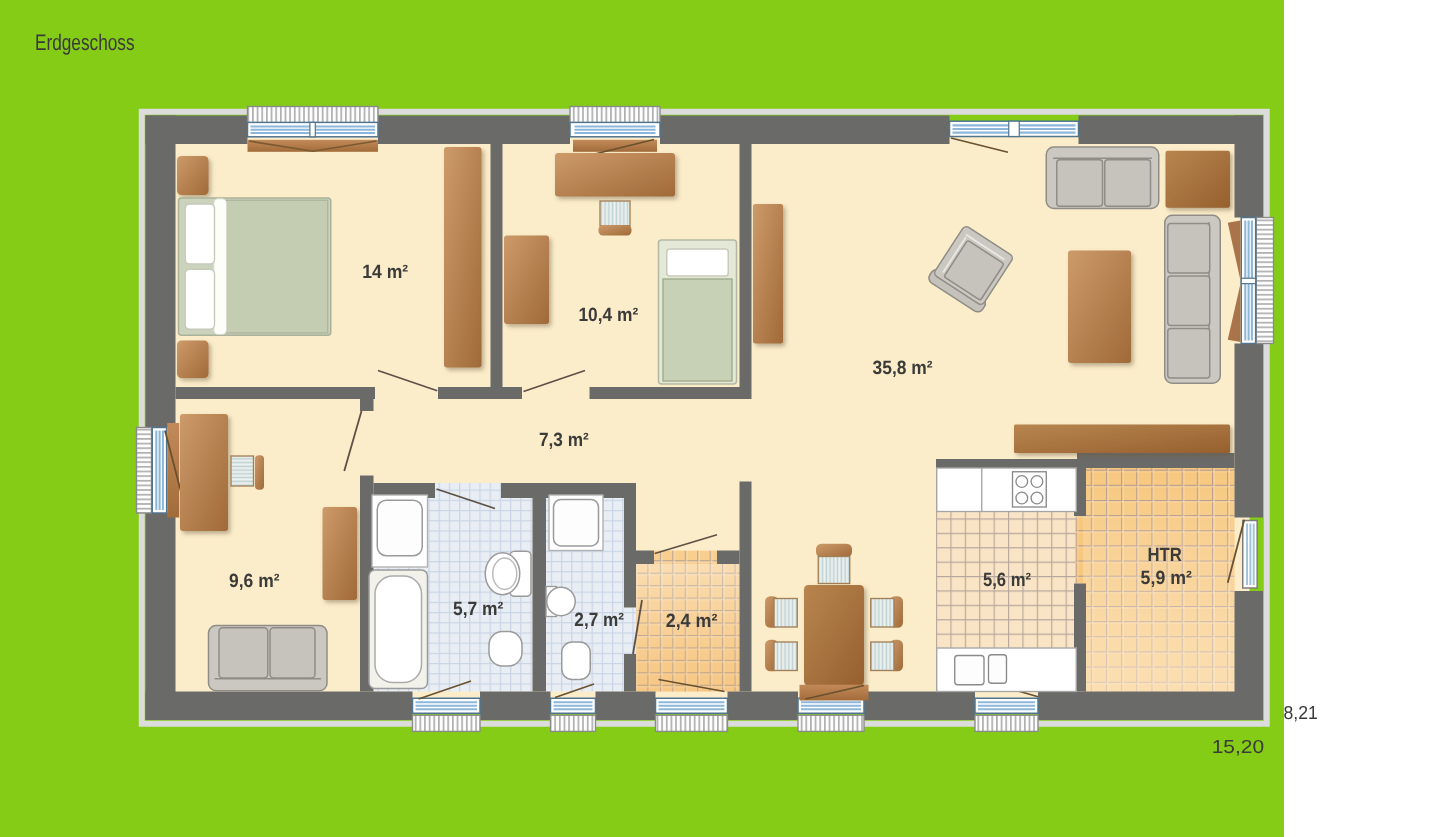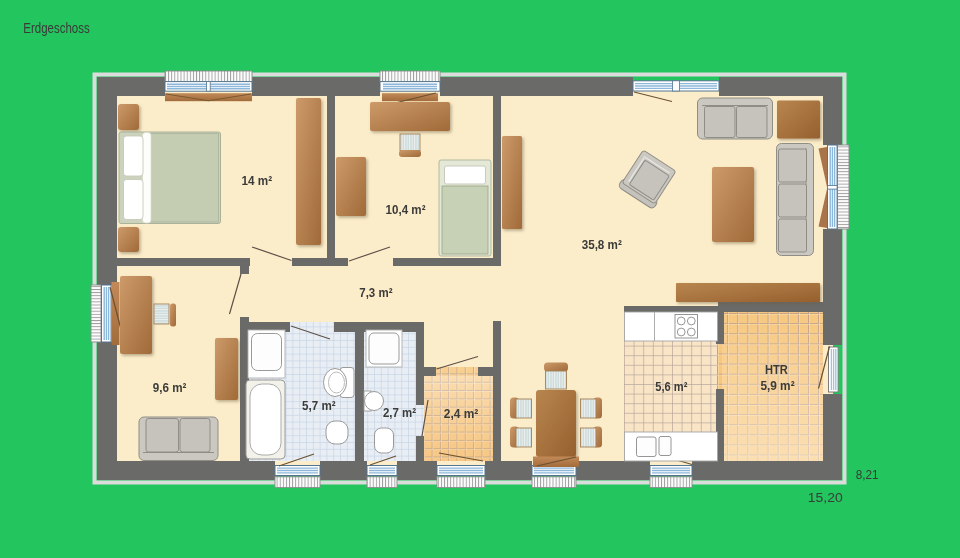--- a/index.html
+++ b/index.html
@@ -1,16 +1,16 @@
 <!DOCTYPE html>
 <html><head>
 <meta charset="utf-8">
 <style>
   html,body{margin:0;padding:0;background:#ffffff;}
-  .page{position:relative;width:960px;height:558px;background:#22c55e;font-family:"Liberation Sans",sans-serif;}
+  .page{position:relative;width:856px;height:558px;background:#84cc16;font-family:"Liberation Sans",sans-serif;}
   text{font-family:"Liberation Sans",sans-serif;fill:#3b3b39;}
   .rl{font-size:12.8px;font-weight:bold;}
   .dim{font-size:12.5px;}
 </style>
 </head>
 <body>
 <div class="page">
 <svg width="960" height="558" viewBox="0 0 960 558">
 <defs>
   <filter id="fs" x="-20%" y="-20%" width="150%" height="150%">

